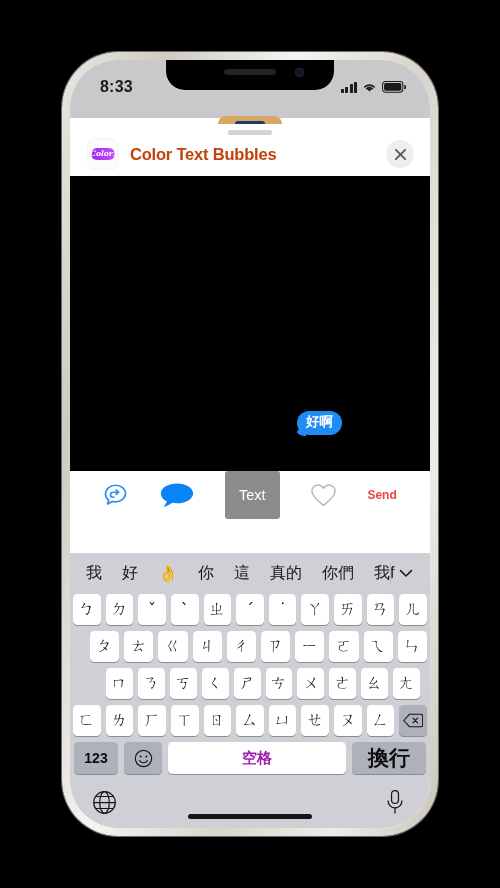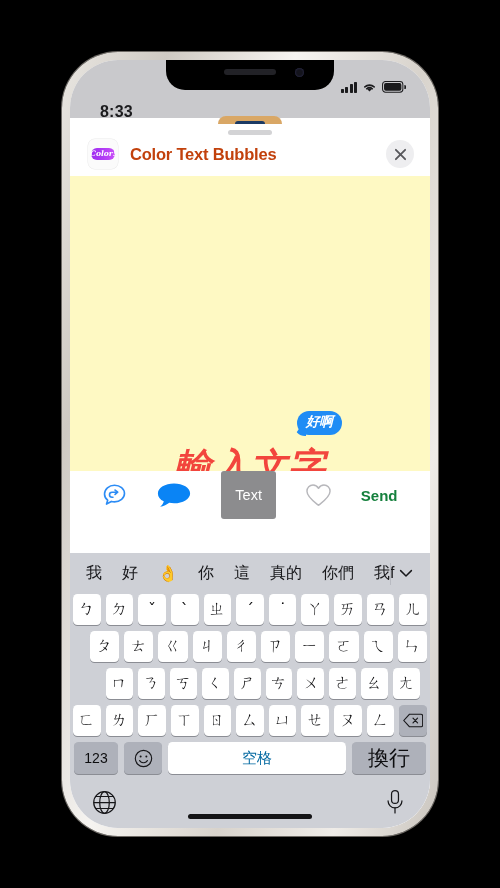--- a/index.html
+++ b/index.html
@@ -32,21 +32,20 @@
   #status-bar {
     position: relative;
     height: 58px;
     background: #c9c9cc;
   }
   #status-time {
     position: absolute; left: 30px; top: 27px;
     transform: translateY(-50%);
     font-size: 16px; font-weight: 700; color: #1b1b1d;
     letter-spacing: .2px;
-    margin-top: 25px;
   }
   #status-right {
     position: absolute; right: 24px; top: 27px;
     transform: translateY(-50%);
     display: flex; align-items: center; gap: 5px;
   }
   .sig-bars { display: flex; align-items: flex-end; gap: 1.5px; height: 11px; }
   .sig-bars i { display:block; width: 3px; background:#1b1b1d; border-radius:.7px; }
   .sig-bars i:nth-child(1){height:4px}
   .sig-bars i:nth-child(2){height:6px}
@@ -139,22 +138,21 @@
     width: 28px; height: 28px; border-radius: 50%;
     background: #eeeef0;
     display: flex; align-items: center; justify-content: center;
     cursor: pointer;
   }
 
   
   #canvas-area {
     position: relative;
     height: 295px;
-    background: #fef9c3;
-    font-style: italic;
+    background: #000000;
   }
   #msg-bubble {
     position: absolute;
     left: 227px; top: 235px;
     background: #1f8cf5;
     border-radius: 13px;
     padding: 3px 9px 4px;
     font-size: 13.5px; color: #fff; font-weight: 700;
     line-height: 1.25;
     white-space: nowrap;
@@ -187,21 +185,21 @@
     background: #fff;
   }
   .tool { display: flex; align-items: center; justify-content: center; cursor: pointer; }
   #tool-text-button {
     background: #8c8c8e;
     border-radius: 3px;
     padding: 16px 14px;
     color: #fff; font-size: 14.5px;
   }
   #tool-send-button {
-    color: #15803d; font-size: 15px; font-weight: 700;
+    color: #ef4444; font-size: 12px; font-weight: 700;
   }
 
   
   #keyboard {
     position: absolute; left: 0; right: 0; bottom: 0;
     background: #ced0d6;
     padding-bottom: 2px;
   }
   #predictive-bar {
     position: relative;
@@ -251,38 +249,39 @@
     cursor: pointer;
   }
   .key.dark { background: #aeb1ba; box-shadow: 0 1px 0 #8b8d94; }
   .row-indent-1 { padding-left: 20px; padding-right: 3px; }
   .row-indent-2 { padding-left: 36px; padding-right: 10px; }
   #kb-bottom-row {
     display: flex; align-items: center;
     gap: 6px;
     padding: 0 4px;
     margin-bottom: 4px;
+    font-weight: bold;
   }
   #key-123 {
     width: 44px; height: 32px; background: #aeb1ba;
     border-radius: 4.5px; box-shadow: 0 1px 0 #8b8d94;
     display:flex; align-items:center; justify-content:center;
     font-size: 14px; color:#0d0d0f; cursor: pointer;
   }
   #key-emoji {
     width: 38px; height: 32px; background: #aeb1ba;
     border-radius: 4.5px; box-shadow: 0 1px 0 #8b8d94;
     display:flex; align-items:center; justify-content:center;
     font-size: 17px; color:#0d0d0f; cursor: pointer;
   }
   #key-space {
     flex: 1; height: 32px; background: #fff;
     border-radius: 4.5px; box-shadow: 0 1px 0 #8b8d94;
     display:flex; align-items:center; justify-content:center;
-    font-size: 15px; color:#0369a1;
+    font-size: 15px; color:#a21caf;
     font-family: "DejaVu Sans", sans-serif;
     cursor: pointer;
   }
   #key-return {
     width: 74px; height: 32px; background: #aeb1ba;
     border-radius: 4.5px; box-shadow: 0 1px 0 #8b8d94;
     display:flex; align-items:center; justify-content:center;
     font-size: 21px; color:#0d0d0f;
     font-family: "DejaVu Sans", sans-serif;
     cursor: pointer;
@@ -359,21 +358,20 @@
         <div id="app-title">Color Text Bubbles</div>
         <div id="close-button">
           <svg width="13" height="13" viewBox="0 0 14 14">
             <path d="M2 2 L12 12 M12 2 L2 12" stroke="#58585c" stroke-width="2" stroke-linecap="round"></path>
           </svg>
         </div>
       </div>
 
       <div id="canvas-area">
         <div id="msg-bubble">好啊</div>
-        <div id="canvas-text">輸入文字</div>
       </div>
 
       <div id="toolbar">
         <div class="tool">
           <svg width="25" height="24" viewBox="0 0 26 25">
             <path d="M13 2.4c5.8 0 10.4 3.8 10.4 8.6S18.8 19.6 13 19.6a13 13 0 0 1-3.3-.4l-5 2.7 1.2-4a8 8 0 0 1-3.3-6.3C2.6 6.2 7.2 2.4 13 2.4Z" fill="none" stroke="#2c8cf5" stroke-width="1.7" stroke-linejoin="round"></path>
             <path d="M16 9.6h-5.6a2.6 2.6 0 0 0 0 5.2h1" fill="none" stroke="#2c8cf5" stroke-width="1.7" stroke-linecap="round"></path>
             <path d="M13.6 7.3 16.3 9.6 13.6 11.9" fill="none" stroke="#2c8cf5" stroke-width="1.7" stroke-linecap="round" stroke-linejoin="round"></path>
           </svg>
         </div>

